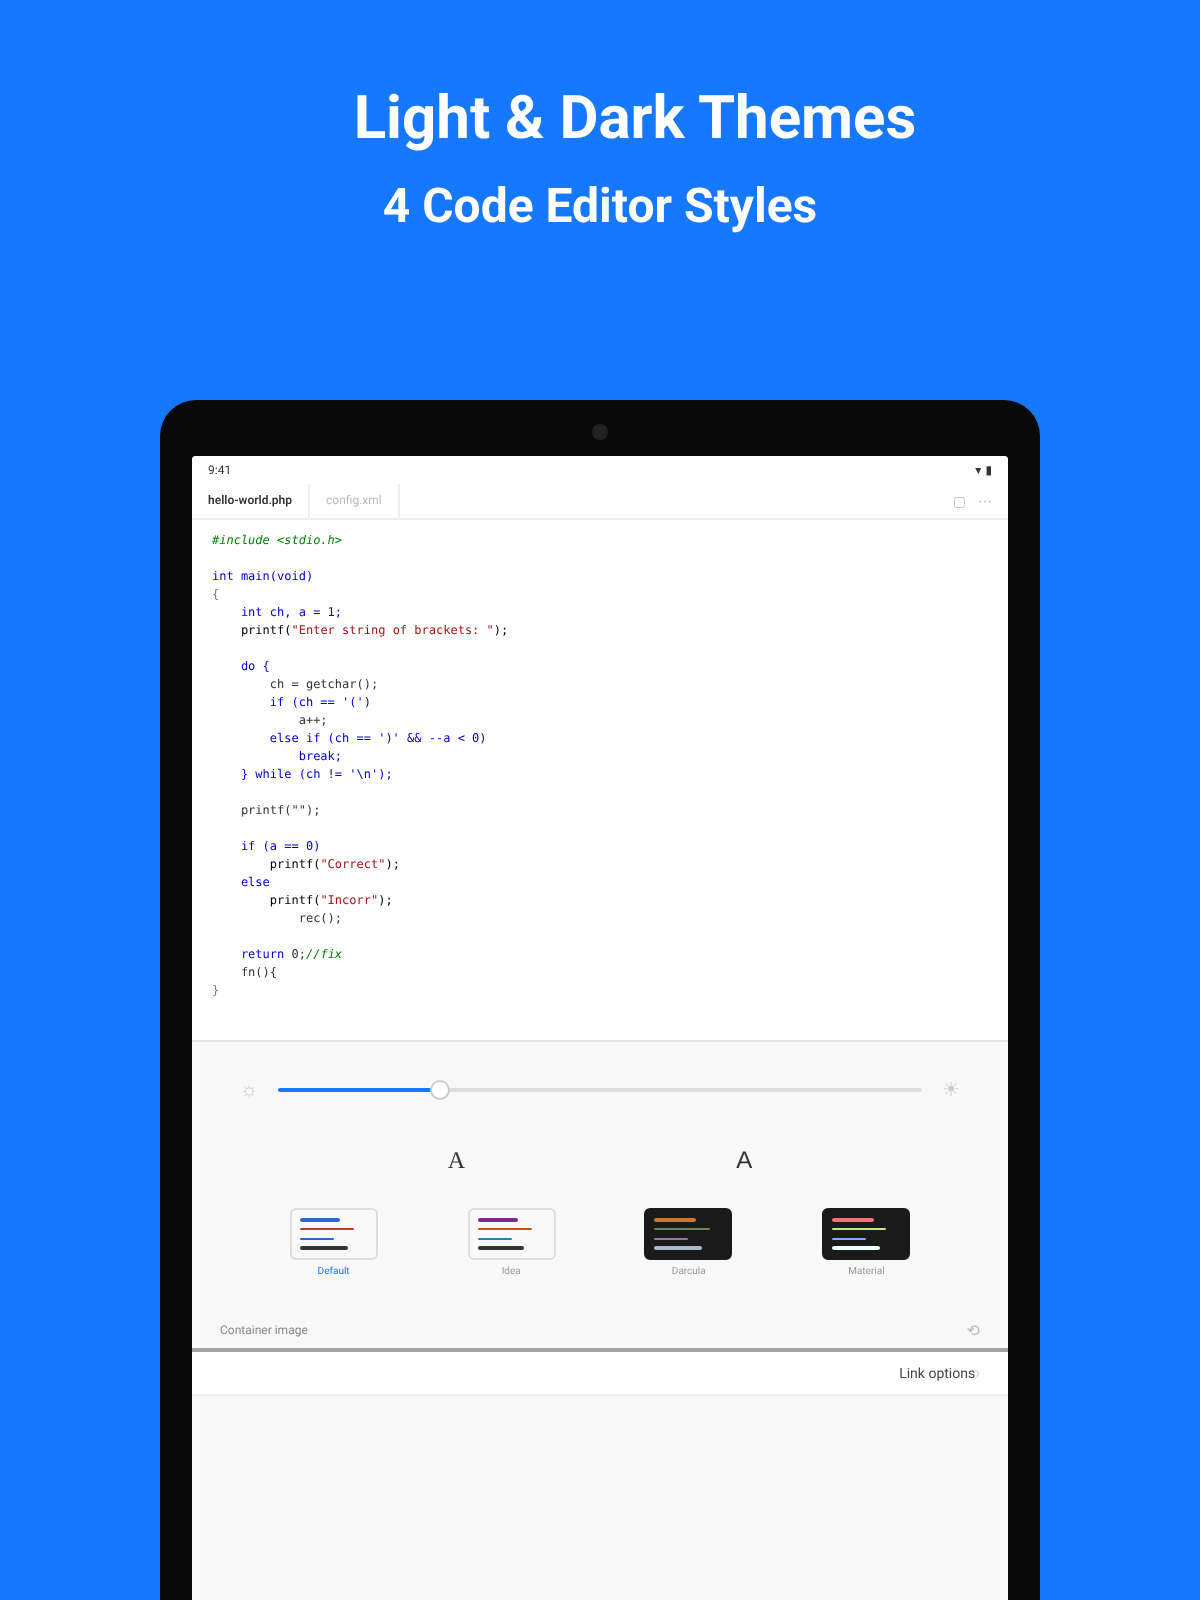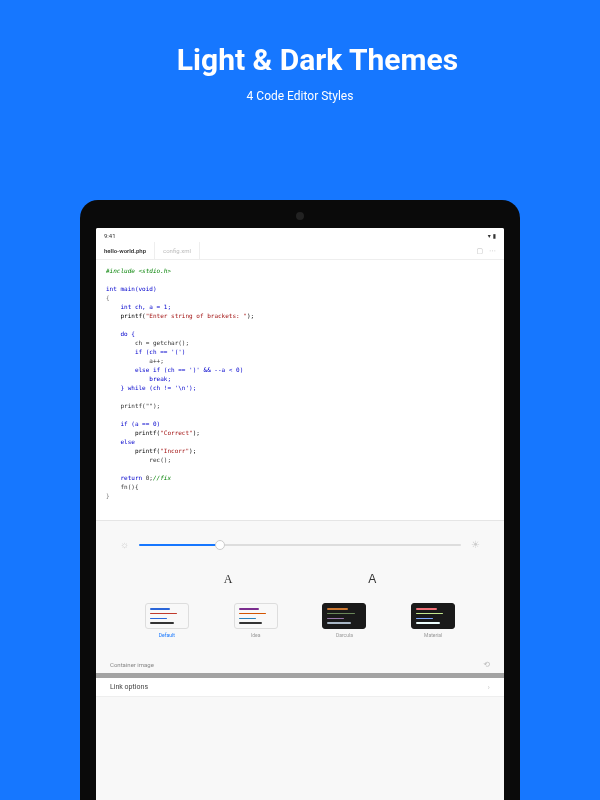--- a/index.html
+++ b/index.html
@@ -15,22 +15,22 @@
     color: #fff;
     text-align: center;
     font-size: 30px;
     font-weight: 700;
     margin-top: 42px;
     padding-left: 35px;
   }
   .hero-subtitle {
     color: #fff;
     text-align: center;
-    font-size: 12px;
-    font-weight: 400;
+    font-size: 24px;
+    font-weight: 700;
     margin-top: 12px;
   }
   .tablet-frame {
     position: absolute;
     top: 200px;
     left: 50%;
     transform: translateX(-50%);
     width: 440px;
     height: 620px;
     background: #0a0a0a;
@@ -209,22 +209,22 @@
     background: #f8f8f8;
   }
   .option-row {
     height: 24px;
     background: #fff;
     display: flex;
     align-items: center;
     padding: 0 14px;
     font-size: 7px;
     color: #444;
-    justify-content: space-between;
-    border-top: 5px solid #a3a3a3;
+    justify-content: flex-end;
+    border-top: 2px solid #a3a3a3;
     border-bottom: 1px solid #eee;
   }
   .chevron { color: #ccc; font-size: 8px; }
   .reset-icon { color: #bbb; font-size: 8px; }
   .section-header { display:flex; align-items:center; justify-content: space-between; padding: 8px 14px 4px;}
 </style>
 </head>
 <body>
 
 <div class="hero-title">Light &amp; Dark Themes</div>

